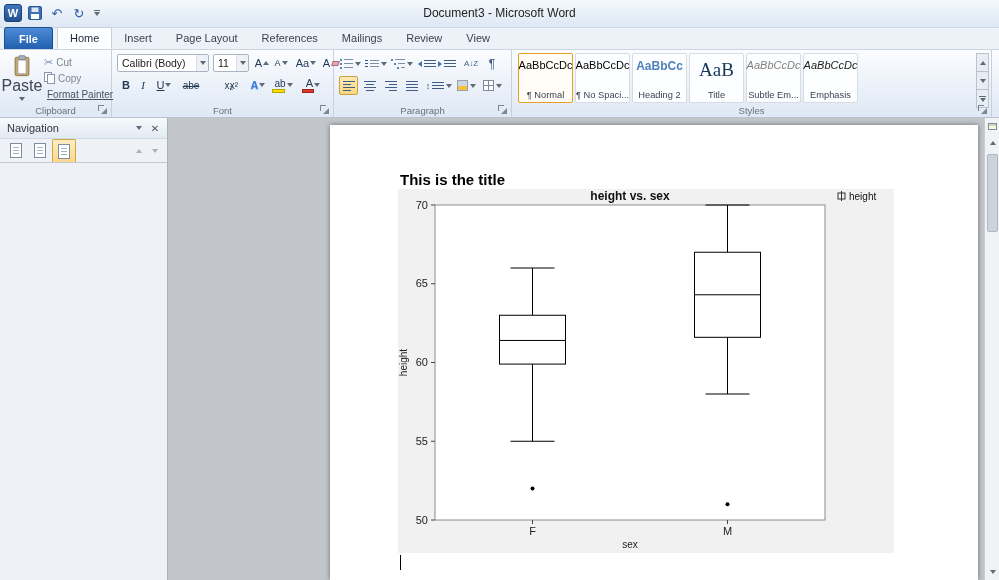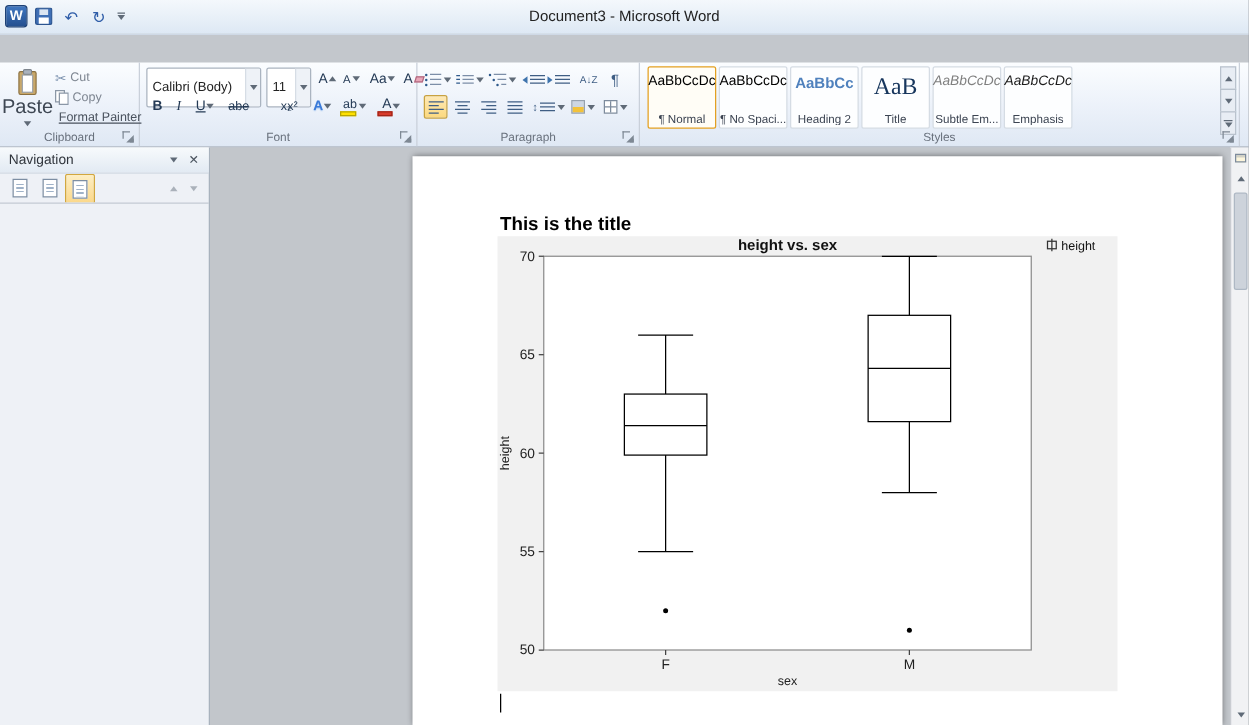--- a/index.html
+++ b/index.html
@@ -52,21 +52,21 @@
     flex-direction:column; align-items:center; justify-content:space-between; padding:2px 0;
     border:1px solid transparent; border-radius:2px; }
   .paste-label { font-size:16px; color:#3e4753; display:flex; flex-direction:column; align-items:center; gap:2px; }
   .clip-col { position:absolute; left:44px; top:4px; width:66px; }
   .mini-btn { height:16px; display:flex; align-items:center; gap:3px; font-size:10px; color:#7d8590; white-space:nowrap; }
   .mini-btn.dark { color:#4a525e;text-decoration:underline; }
   .ic-cut { color:#7a90ad; font-size:11px; }
 
   
   .g-font { left:112px; width:222px; }
-  .combo { position:absolute; height:32px; background:#fff; border:1px solid #aab4c0; border-radius:2px;
+  .combo { position:absolute; height:18px; background:#fff; border:1px solid #aab4c0; border-radius:2px;
     display:flex; align-items:center; font-size:10.5px; color:#222; }
   .combo .ctext { flex:1; padding-left:4px; overflow:hidden; white-space:nowrap; }
   .combo .cbtn { width:12px; height:100%; display:flex; align-items:center; justify-content:center;
     border-left:1px solid #d6dde5; background:#eef2f7; }
   .fbtn { position:absolute; height:18px; display:flex; align-items:center; justify-content:center;
     gap:1px; font-size:11px; color:#243a55; border-radius:2px; }
   .fbtn .small { font-size:9px; }
   .eraser { width:7px; height:5px; background:#e8a6b8; border:1px solid #b06a80; transform:skewX(-18deg); margin-left:1px; }
   .bar-under { position:absolute; left:2px; bottom:1px; height:4px; }
   .bar-y { background:#ffe000; border:1px solid #b8a500; }
@@ -181,20 +181,30 @@
           <span>↻</span>
         </div>
       <div class="qcaret">
         <span class="bar"></span>
         <span class="cdown"></span>
       </div>
     </div>
     <div class="wintitle">Document3 - Microsoft Word</div>
   </div>
 
+  <div class="tabsrow">
+    <div class="tab file">File</div>
+    <div class="tab active">Home</div>
+    <div class="tab">Insert</div>
+    <div class="tab">Page Layout</div>
+    <div class="tab">References</div>
+    <div class="tab">Mailings</div>
+    <div class="tab">Review</div>
+    <div class="tab">View</div>
+  </div>
 
   <div class="ribbon">
 
     <div class="group g-clip">
       <div class="paste-btn">
         <svg width="20" height="24" viewBox="0 0 20 24">
           <rect x="2.5" y="2.5" width="15" height="20" rx="1.5" fill="#c9a869" stroke="#8a7040"></rect>
           <rect x="5.5" y="5.5" width="9" height="15" fill="#ffffff" stroke="#9aa0a8"></rect>
           <rect x="6.5" y="0.8" width="7" height="4" rx="1" fill="#aab2bc" stroke="#7e858e"></rect>
         </svg>

